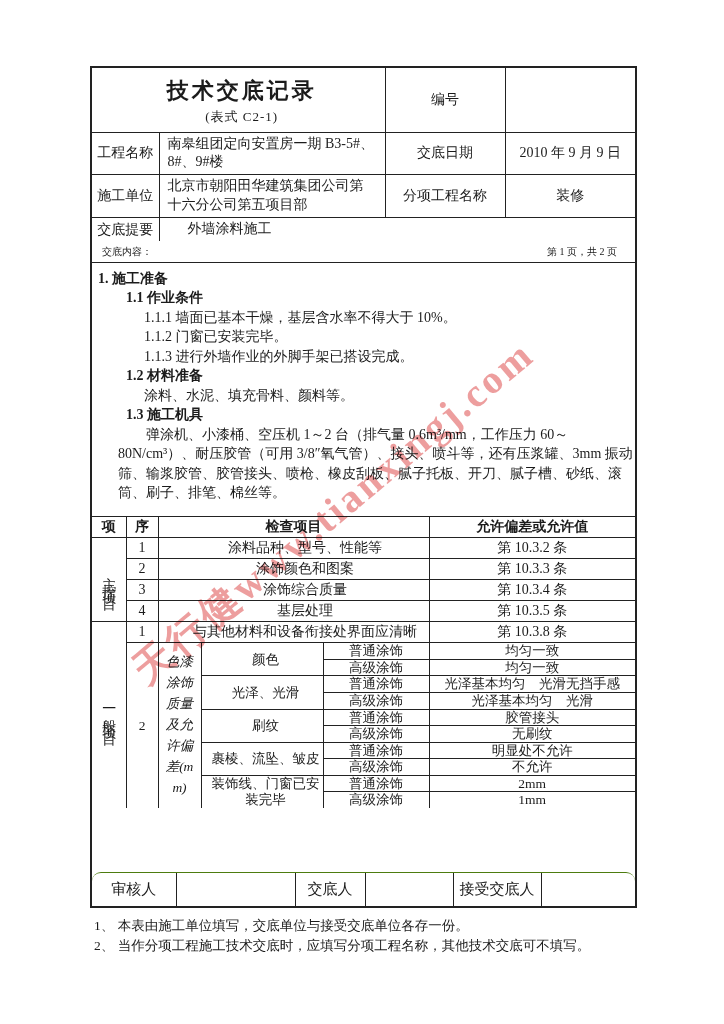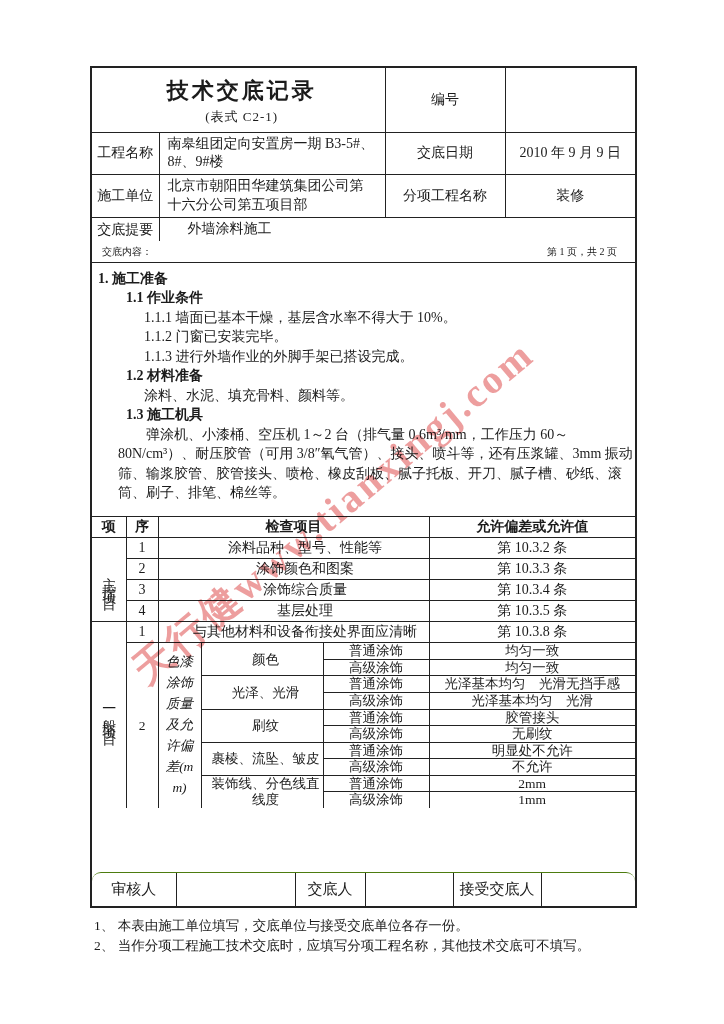--- a/index.html
+++ b/index.html
@@ -205,21 +205,21 @@
           <tr class="sub">
             <td rowspan="2" class="itemname">裹棱、流坠、皱皮</td>
             <td>普通涂饰</td>
             <td>明显处不允许</td>
           </tr>
           <tr class="sub">
             <td>高级涂饰</td>
             <td>不允许</td>
           </tr>
           <tr class="sub">
-            <td rowspan="2" class="itemname">装饰线、分色线直线度</td>
+            <td rowspan="2" class="itemname">装饰线、门窗已安装完毕</td>
             <td>普通涂饰</td>
             <td>2mm</td>
           </tr>
           <tr class="sub">
             <td>高级涂饰</td>
             <td>1mm</td>
           </tr>
         </tbody>
           </table>
       </div>

